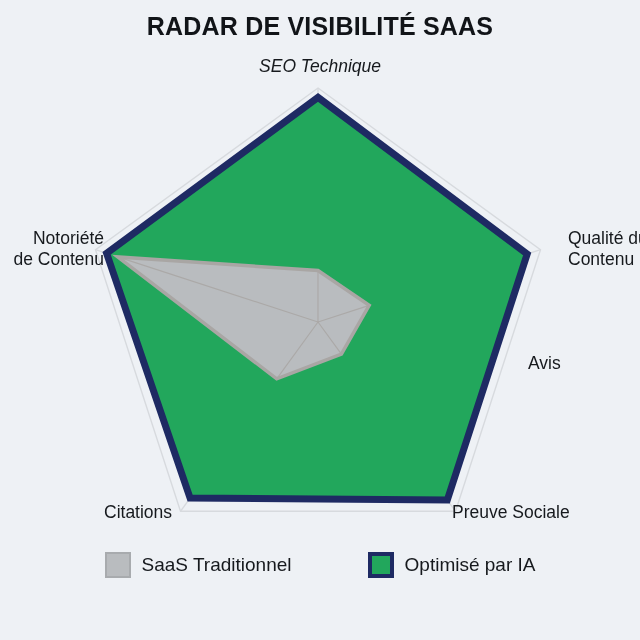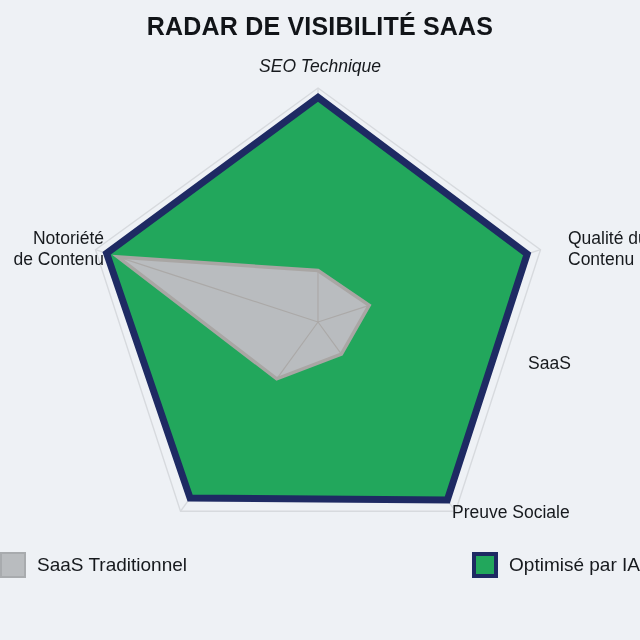--- a/index.html
+++ b/index.html
@@ -48,21 +48,21 @@
   .lbl-preuve    { left: 452px; top: 502px; width: 190px; text-align: left; }
   .lbl-citations { left: 104px; top: 502px; width: 190px; text-align: left; }
   .lbl-notoriete { left: 0px;   top: 228px; width: 104px; text-align: right; }
 
   .legend {
     position: absolute;
     left: 0;
     top: 552px;
     width: 640px;
     display: flex;
-    justify-content: space-between;
+    justify-content: center;
     align-items: center;
     gap: 76px;
   }
   .legend-item {
     display: flex;
     align-items: center;
     gap: 11px;
   }
   .legend-swatch {
     width: 26px;
@@ -112,22 +112,23 @@
         <line x1="318" y1="322" x2="369.2" y2="305.4" stroke="#a9a6a4" stroke-width="1.2" opacity="0.85"></line>
         <line x1="318" y1="322" x2="341.4" y2="354.2" stroke="#a9a6a4" stroke-width="1.2" opacity="0.85"></line>
         <line x1="318" y1="322" x2="276.7" y2="378.8" stroke="#a9a6a4" stroke-width="1.2" opacity="0.85"></line>
         <line x1="318" y1="322" x2="117.7" y2="256.9" stroke="#a9a6a4" stroke-width="1.2" opacity="0.85"></line>
       </g>
   </svg>
 
   <div class="axis-label lbl-seo">SEO Technique</div>
   <div class="axis-label lbl-qualite">Qualité du
 Contenu</div>
-  <div class="axis-label lbl-avis">SaaS</div>
+  <div class="axis-label lbl-avis">Avis</div>
   <div class="axis-label lbl-preuve">Preuve Sociale</div>
+  <div class="axis-label lbl-citations">Citations</div>
   <div class="axis-label lbl-notoriete">Notoriété
 de Contenu</div>
 
   <div class="legend">
     <div class="legend-item">
       <span class="legend-swatch gray"></span>
       <span class="legend-text">SaaS Traditionnel</span>
     </div>
     <div class="legend-item">
       <span class="legend-swatch green"></span>

